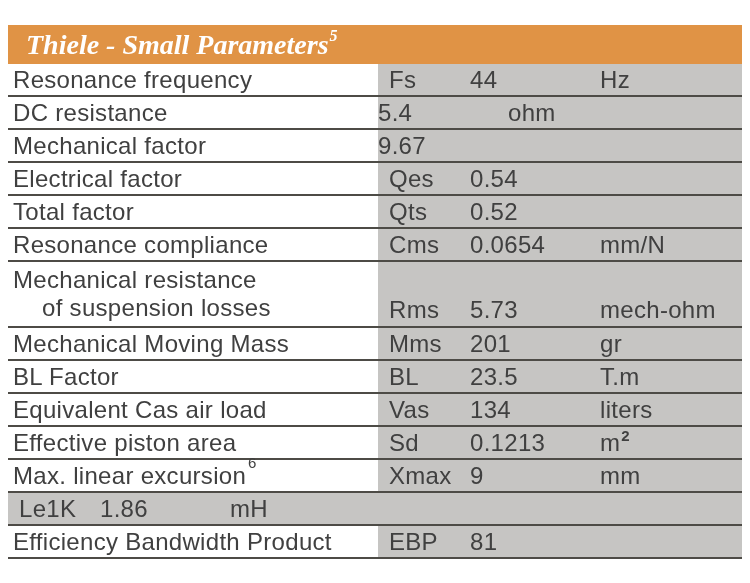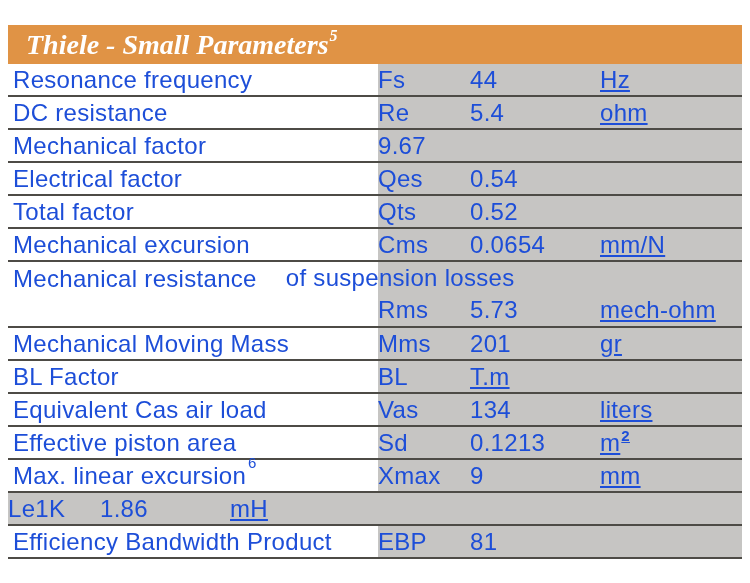--- a/index.html
+++ b/index.html
@@ -41,53 +41,53 @@
     top: -2px;
     left: 1px;
   }
   .rows { width: 100%; }
   .row {
     display: flex;
     height: 33px;
     background: #C6C5C3;
     border-bottom: 2px solid #4D4B46;
     font-size: 24px;
-    color: #1d4ed8;
+    color: #404040;
     letter-spacing: 0.3px;
     line-height: 1.05;
   }
   .row.tall { height: 66px; }
   .cell { display: flex; align-items: center; }
   .label-cell {
     width: 370px;
     background: #ffffff;
     padding-left: 5px;
     white-space: nowrap;
   }
   .label-cell .lbl-sup {
     font-size: 15px;
     position: relative;
     top: -7px;
     left: 2px;
   }
   .label-cell .lbl-line2 { display: none; }
   .row.tall .label-cell {
-    flex-direction: row;
+    flex-direction: column;
     align-items: flex-start;
     justify-content: space-around;
     padding-top: 3px;
     padding-bottom: 5px;
   }
   .row.tall .label-cell .lbl-line2 {
     display: block;
     padding-left: 29px;
   }
-  .sym-cell  { width: 92px;  white-space: nowrap; }
+  .sym-cell  { width: 92px;  padding-left: 11px; white-space: nowrap; }
   .val-cell  { width: 130px; white-space: nowrap; }
-  .unit-cell { flex: 1 1 auto; white-space: nowrap; text-decoration: underline; }
+  .unit-cell { flex: 1 1 auto; white-space: nowrap; }
   .unit-cell .unit-sup {
     font-size: 15px;
     font-weight: bold;
     position: relative;
     top: -7px;
     left: 1px;
   }
   .row.tall .sym-cell,
   .row.tall .val-cell,
   .row.tall .unit-cell {
@@ -117,21 +117,20 @@
             <span class="unit-text">Hz</span>
             <sup class="unit-sup"></sup>
           </div>
   </div>
 
   <div class="row">
     <div class="cell label-cell">
       <span class="lbl-line1"><span class="lbl-text">DC resistance</span><sup class="lbl-sup"></sup></span>
 
     </div>
-    <div class="cell sym-cell">Re</div>
     <div class="cell val-cell">5.4</div>
     <div class="cell unit-cell">
             <span class="unit-text">ohm</span>
             <sup class="unit-sup"></sup>
           </div>
   </div>
 
   <div class="row">
     <div class="cell label-cell">
       <span class="lbl-line1"><span class="lbl-text">Mechanical factor</span><sup class="lbl-sup"></sup></span>
@@ -165,21 +164,21 @@
     <div class="cell sym-cell">Qts</div>
     <div class="cell val-cell">0.52</div>
     <div class="cell unit-cell">
             <span class="unit-text"></span>
             <sup class="unit-sup"></sup>
           </div>
   </div>
 
   <div class="row">
     <div class="cell label-cell">
-      <span class="lbl-line1"><span class="lbl-text">Mechanical excursion</span><sup class="lbl-sup"></sup></span>
+      <span class="lbl-line1"><span class="lbl-text">Resonance compliance</span><sup class="lbl-sup"></sup></span>
 
     </div>
     <div class="cell sym-cell">Cms</div>
     <div class="cell val-cell">0.0654</div>
     <div class="cell unit-cell">
             <span class="unit-text">mm/N</span>
             <sup class="unit-sup"></sup>
           </div>
   </div>
 
@@ -209,20 +208,21 @@
           </div>
   </div>
 
 
   <div class="row">
     <div class="cell label-cell">
       <span class="lbl-line1"><span class="lbl-text">BL Factor</span><sup class="lbl-sup"></sup></span>
 
     </div>
     <div class="cell sym-cell">BL</div>
+    <div class="cell val-cell">23.5</div>
     <div class="cell unit-cell">
             <span class="unit-text">T.m</span>
             <sup class="unit-sup"></sup>
           </div>
   </div>
 
   <div class="row">
     <div class="cell label-cell">
       <span class="lbl-line1"><span class="lbl-text">Equivalent Cas air load</span><sup class="lbl-sup"></sup></span>
 

